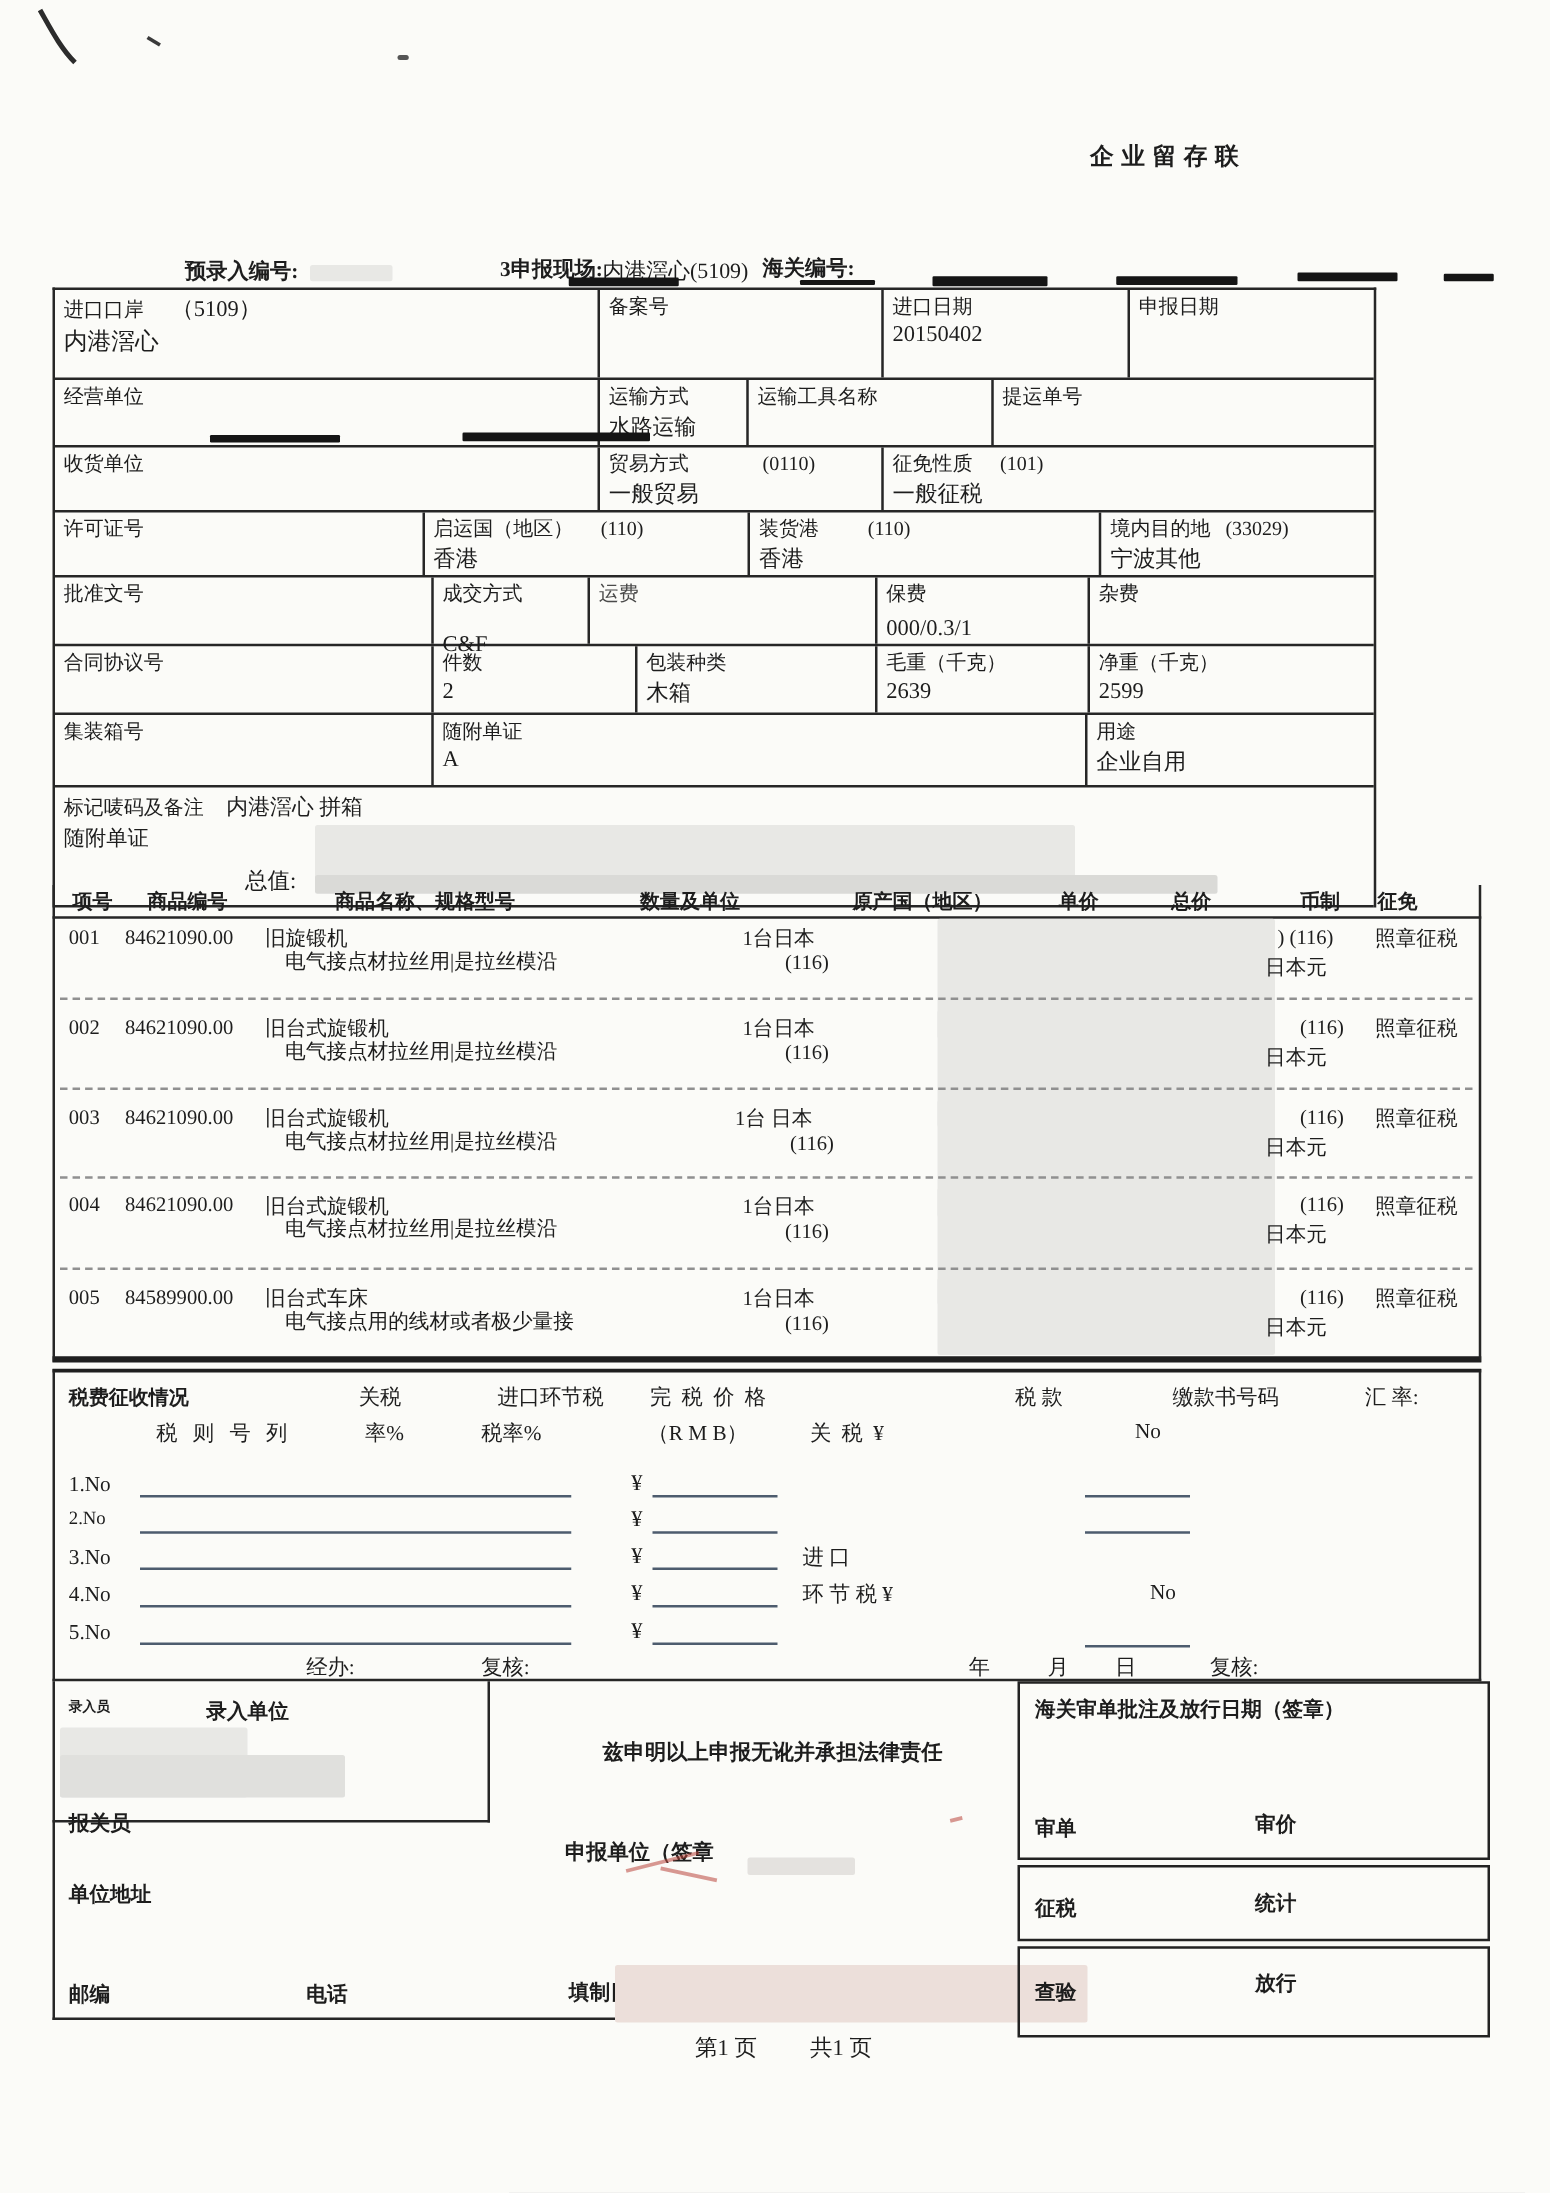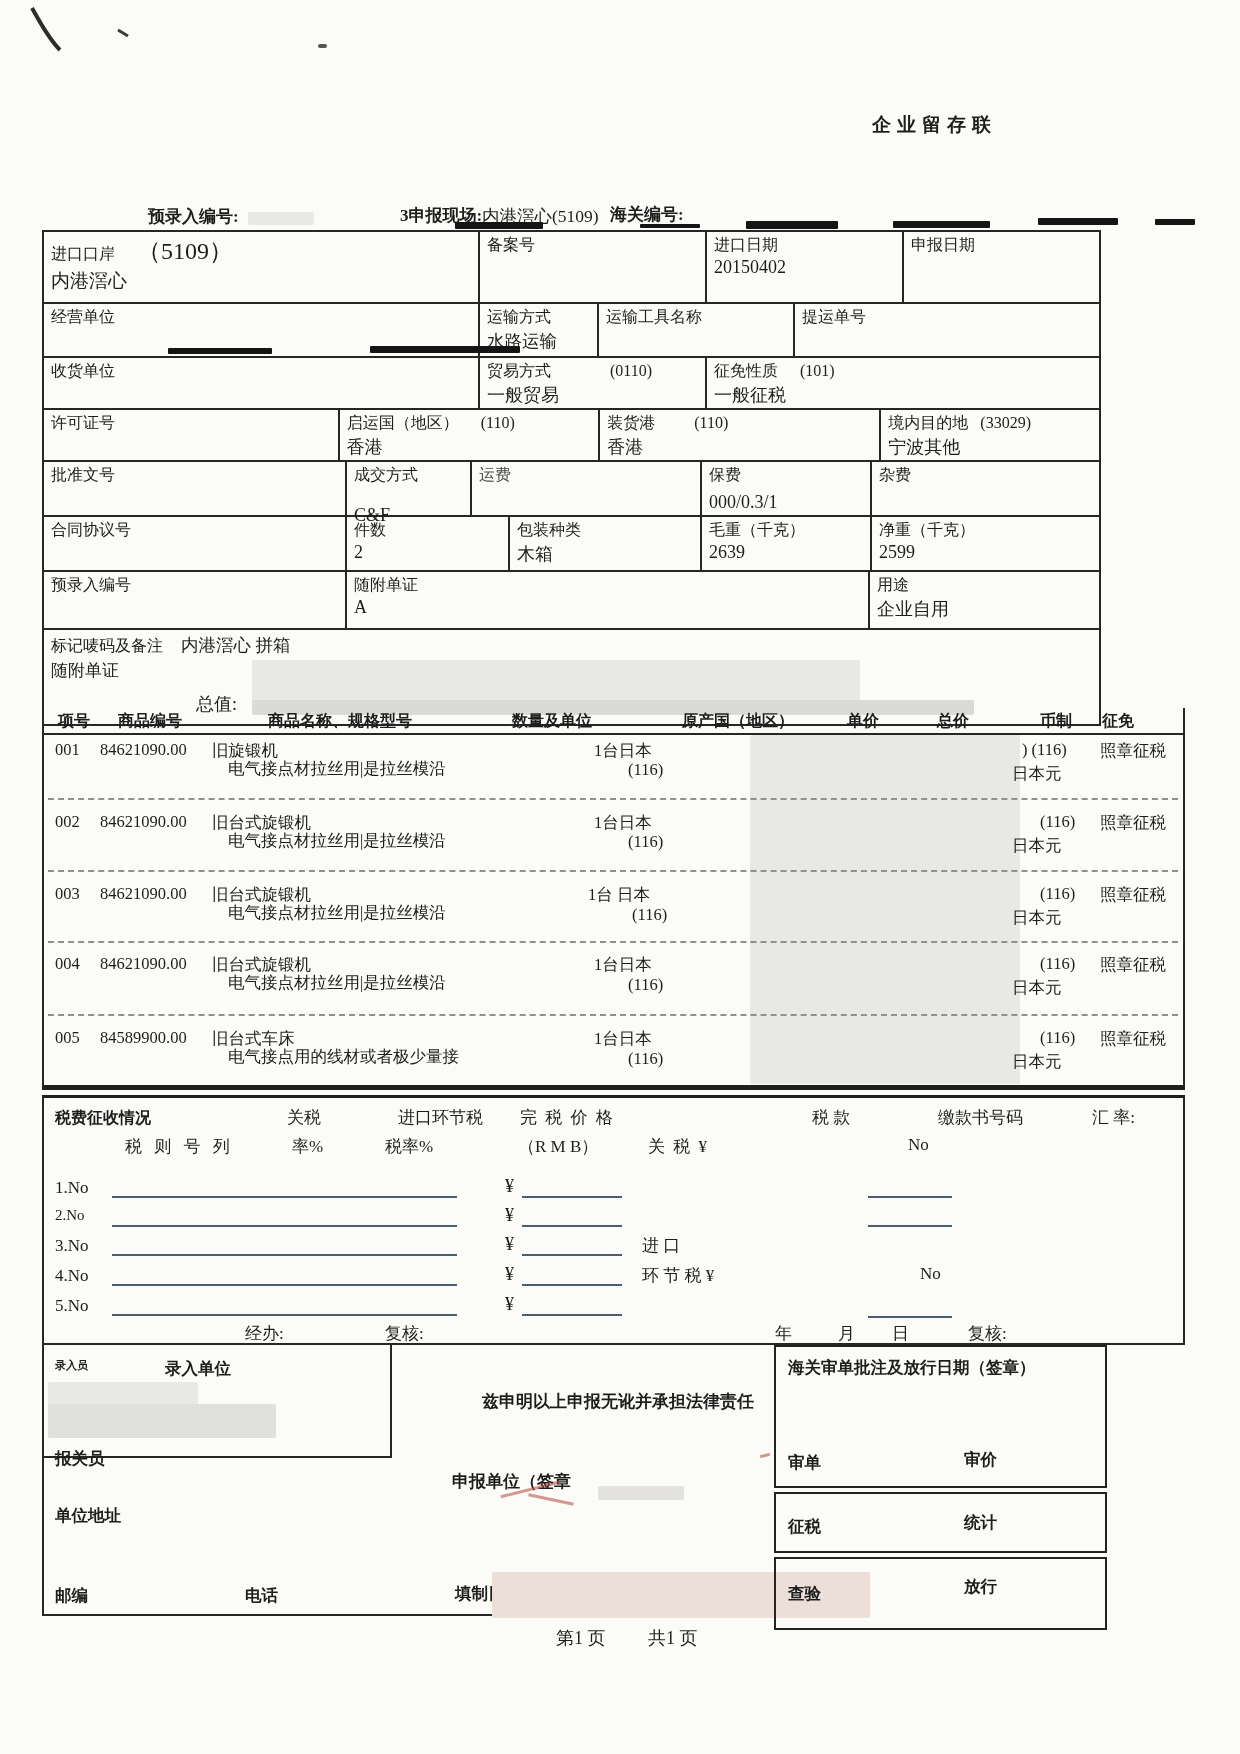--- a/index.html
+++ b/index.html
@@ -24,21 +24,21 @@
   .dash{position:absolute;left:48px;width:1130px;border-top:2px dashed #909090;}
   .itx{font-size:16.5px;}
   .taxbox{position:absolute;left:42px;top:1095px;width:1143px;height:250px;
           border:2px solid #262626;border-top:3px solid #1f1f1f;box-sizing:border-box;}
   .ul{position:absolute;border-bottom:2px solid #4d5c6e;height:0;}
   
   .botbox{position:absolute;left:42px;top:1345px;width:748px;height:271px;
           border-left:2px solid #262626;border-bottom:2px solid #262626;box-sizing:border-box;}
   .entrybox{position:absolute;left:42px;top:1345px;width:350px;height:113px;
             border-right:2px solid #262626;border-bottom:2px solid #262626;box-sizing:border-box;}
-  .rbox{position:absolute;left:774px;width:333px;border:2.5px solid #232323;box-sizing:border-box;background:transparent;}
+  .rbox{position:absolute;left:814px;width:378px;border:2.5px solid #232323;box-sizing:border-box;background:transparent;}
   
   .blurg{position:absolute;background:#e8e8e5;border-radius:2px;}
   .blurd{position:absolute;background:#dadad7;border-radius:2px;}
   .blurp{position:absolute;background:#ecdfda;border-radius:2px;}
   .bar{position:absolute;background:#151515;border-radius:1px;}
   .redmark{position:absolute;border-bottom:3px solid rgba(186,69,60,.55);transform:rotate(-14deg);}
   .sp2{letter-spacing:2px;}
   .sp4{letter-spacing:4px;}
   .sp6{letter-spacing:6px;}
 </style>
@@ -66,21 +66,21 @@
   <div class="bar" style="left:746px;top:221px;width:92px;height:8px"></div>
   <div class="bar" style="left:893px;top:221px;width:97px;height:7px"></div>
   <div class="bar" style="left:1038px;top:218px;width:80px;height:7px"></div>
   <div class="bar" style="left:1155px;top:219px;width:40px;height:6px"></div>
 
   <div class="gridbox">
 
     <div class="grow" style="height:70px">
       <div class="gcell" style="width:436px">
         <span class="lb">进口口岸</span>
-        <span class="lb code" style="font-size:24px">（5109）</span>
+        <span class="lb code" style="font-size:18px">（5109）</span>
         <div class="val" style="font-size:19px">内港滘心</div>
       </div>
       <div class="gcell" style="width:227px">
         <span class="lb">备案号</span>
       </div>
       <div class="gcell" style="width:197px">
         <span class="lb">进口日期</span>
         <div class="val">20150402</div>
       </div>
       <div class="gcell" style="width:191px">
@@ -178,21 +178,21 @@
         <div class="val">2639</div>
       </div>
       <div class="gcell" style="width:223px">
         <span class="lb">净重（千克）</span>
         <div class="val">2599</div>
       </div>
     </div>
 
     <div class="grow" style="height:56px">
       <div class="gcell" style="width:303px">
-        <span class="lb">预录入编号</span>
+        <span class="lb">集装箱号</span>
       </div>
       <div class="gcell" style="width:523px">
         <span class="lb">随附单证</span>
         <div class="val">A</div>
       </div>
       <div class="gcell" style="width:225px">
         <span class="lb">用途</span>
         <div class="val">企业自用</div>
       </div>
     </div>

